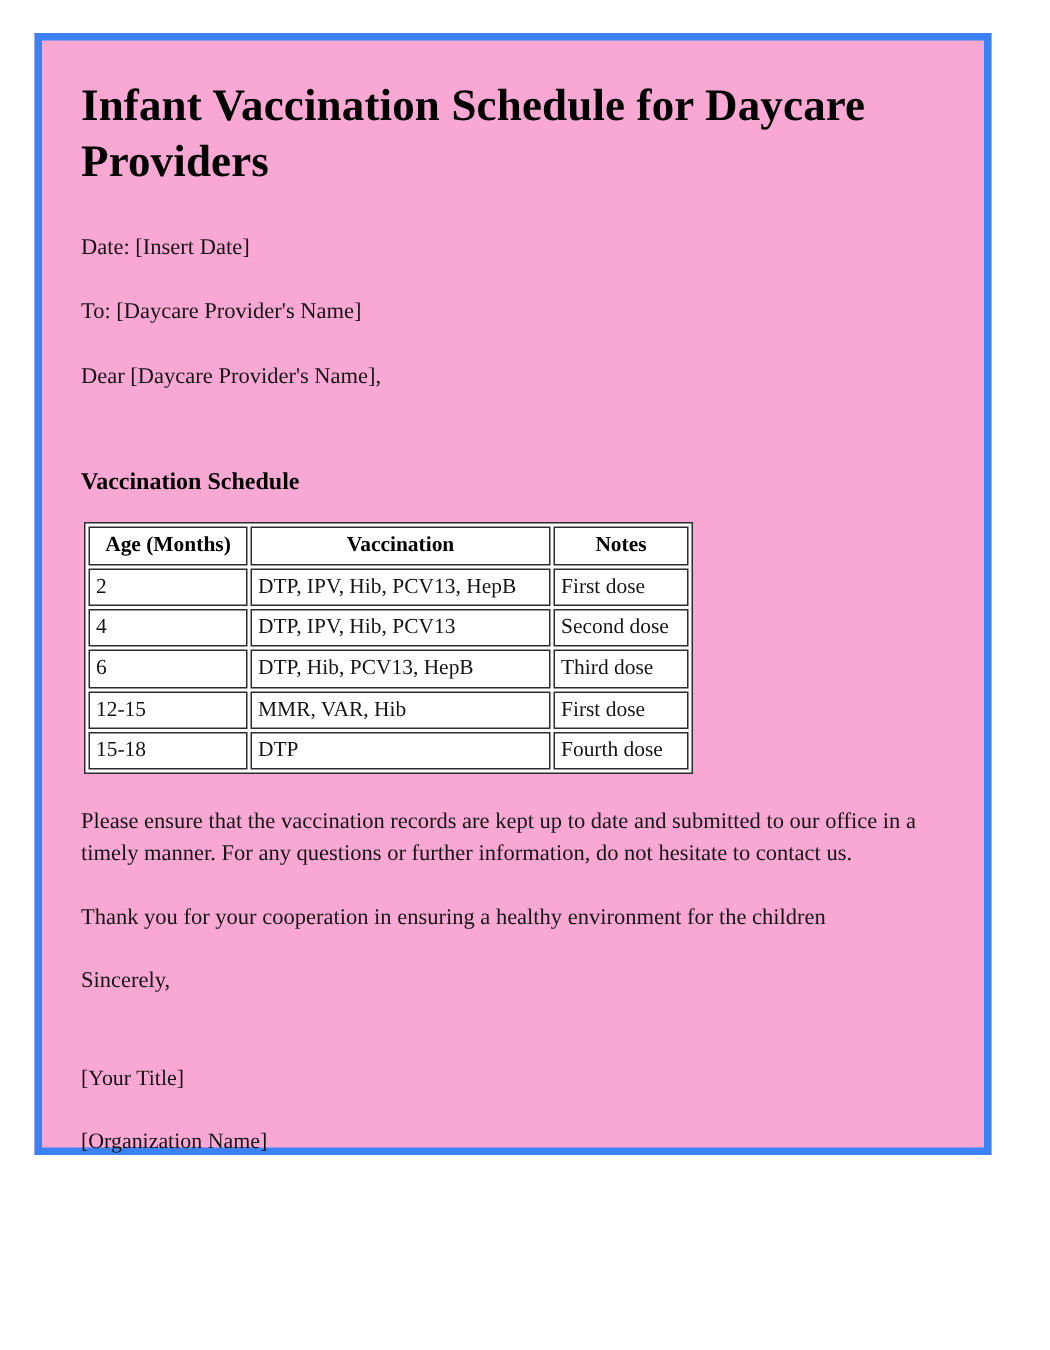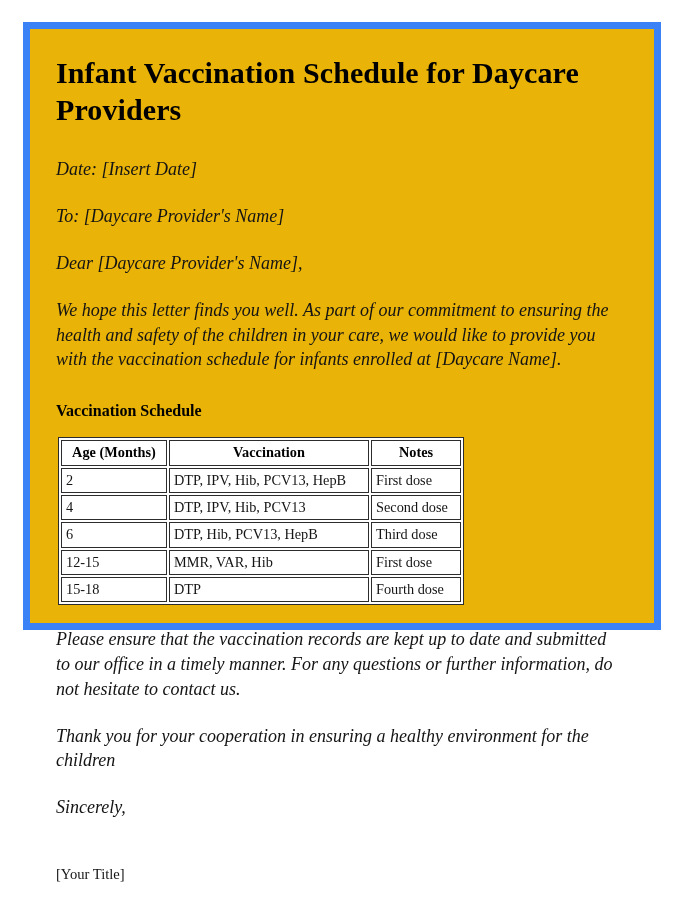--- a/index.html
+++ b/index.html
@@ -14,24 +14,24 @@
     overflow: hidden;
     font-family: "Liberation Serif", "DejaVu Serif", serif;
     color: #000000;
   }
 
   .page-frame {
     position: absolute;
     left: 23px;
     top: 22px;
     width: 638px;
-    height: 608px;
-    border: 7px solid #3b82f6;
+    height: 748px;
+    border: 5px solid #3b82f6;
     box-sizing: border-box;
-    background: #eab308;
+    background: #f9a8d4;
   }
 
   .page-content {
     padding: 26px 36px 0 26px;
     box-sizing: border-box;
   }
 
   h1.doc-title {
     font-family: "Liberation Serif", "DejaVu Serif", serif;
     font-size: 30px;
@@ -47,26 +47,25 @@
     font-family: "Liberation Serif", "DejaVu Serif", serif;
     font-size: 16px;
     font-weight: bold;
     line-height: 1.2;
     margin: 29px 0 0 0;
     padding: 0;
     color: #000000;
   }
 
   p.para {
-    font-size: 18px;
+    font-size: 15px;
     line-height: 1.38;
     margin: 0;
     padding: 0;
     color: #141414;
-    font-style: italic;
   }
 
   .gap-lg { height: 29px; }
   .gap-md { height: 22px; }
 
   table.schedule {
     border-collapse: separate;
     border-spacing: 2px;
     border: 1px solid #2c2c2c;
     margin: 17px 0 0 2px;
@@ -119,21 +118,20 @@
     <div class="gap-md"></div>
 
     <p class="para">To: [Daycare Provider's Name]</p>
 
     <div class="gap-md"></div>
 
     <p class="para">Dear [Daycare Provider's Name],</p>
 
     <div class="gap-md"></div>
 
-    <p class="para">We hope this letter finds you well. As part of our commitment to ensuring the health and safety of the children in your care, we would like to provide you with the vaccination schedule for infants enrolled at [Daycare Name].</p>
 
     <h2 class="section-title">Vaccination Schedule</h2>
 
     <table class="schedule">
       <thead>
         <tr>
           <th class="col-age">Age (Months)</th>
           <th class="col-vax">Vaccination</th>
           <th class="col-notes">Notes</th>
         </tr>

